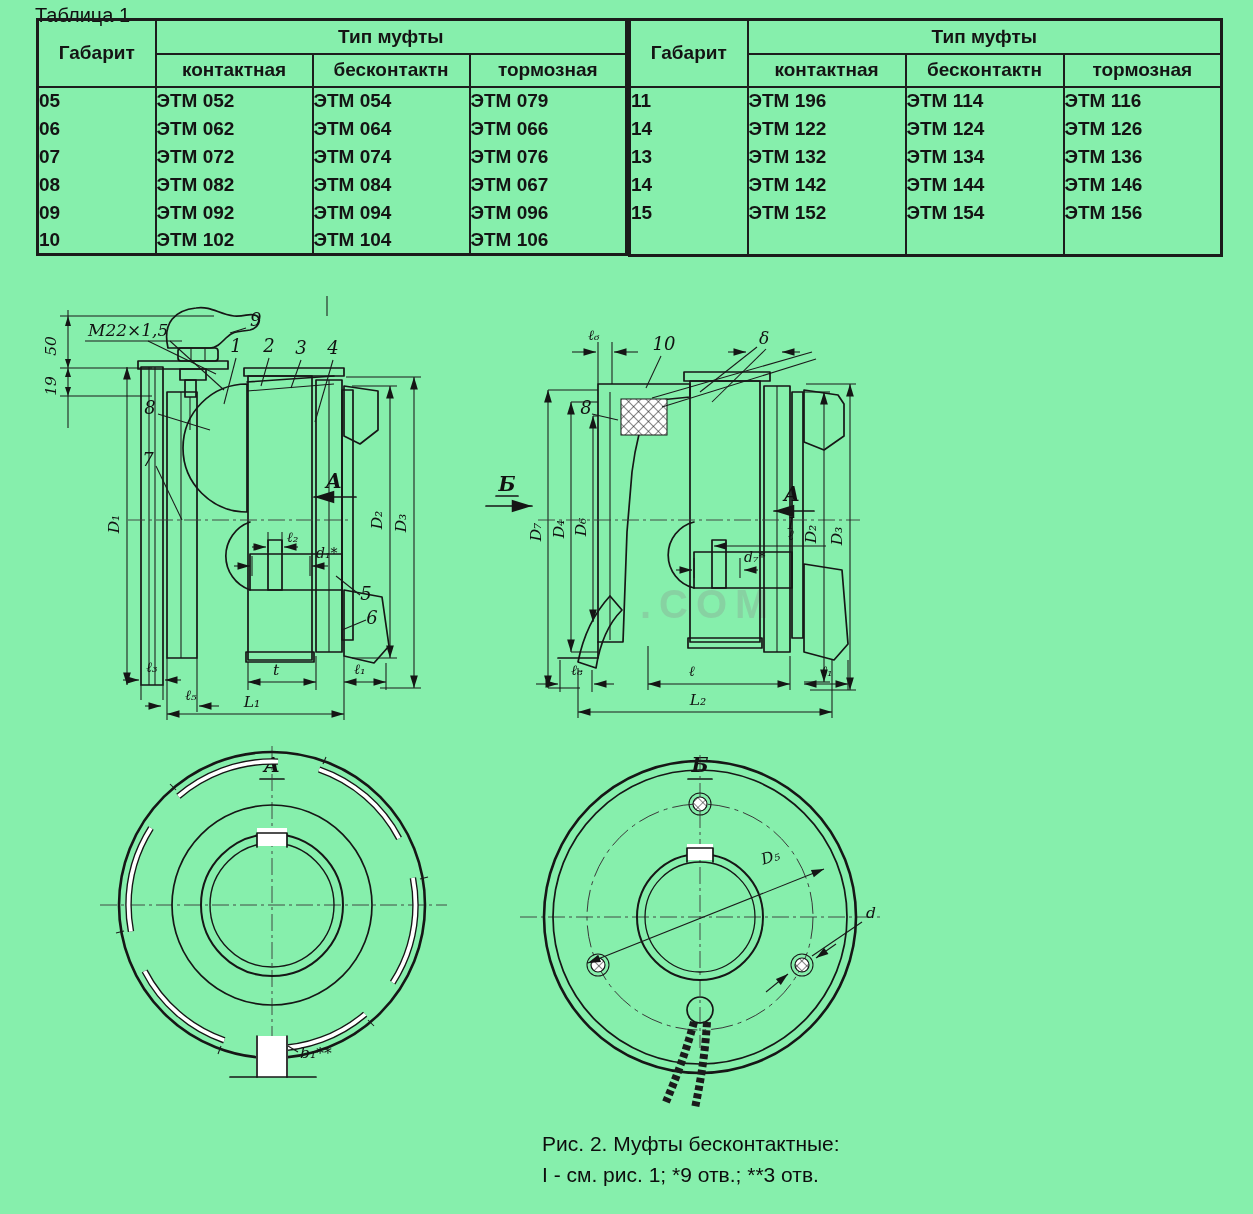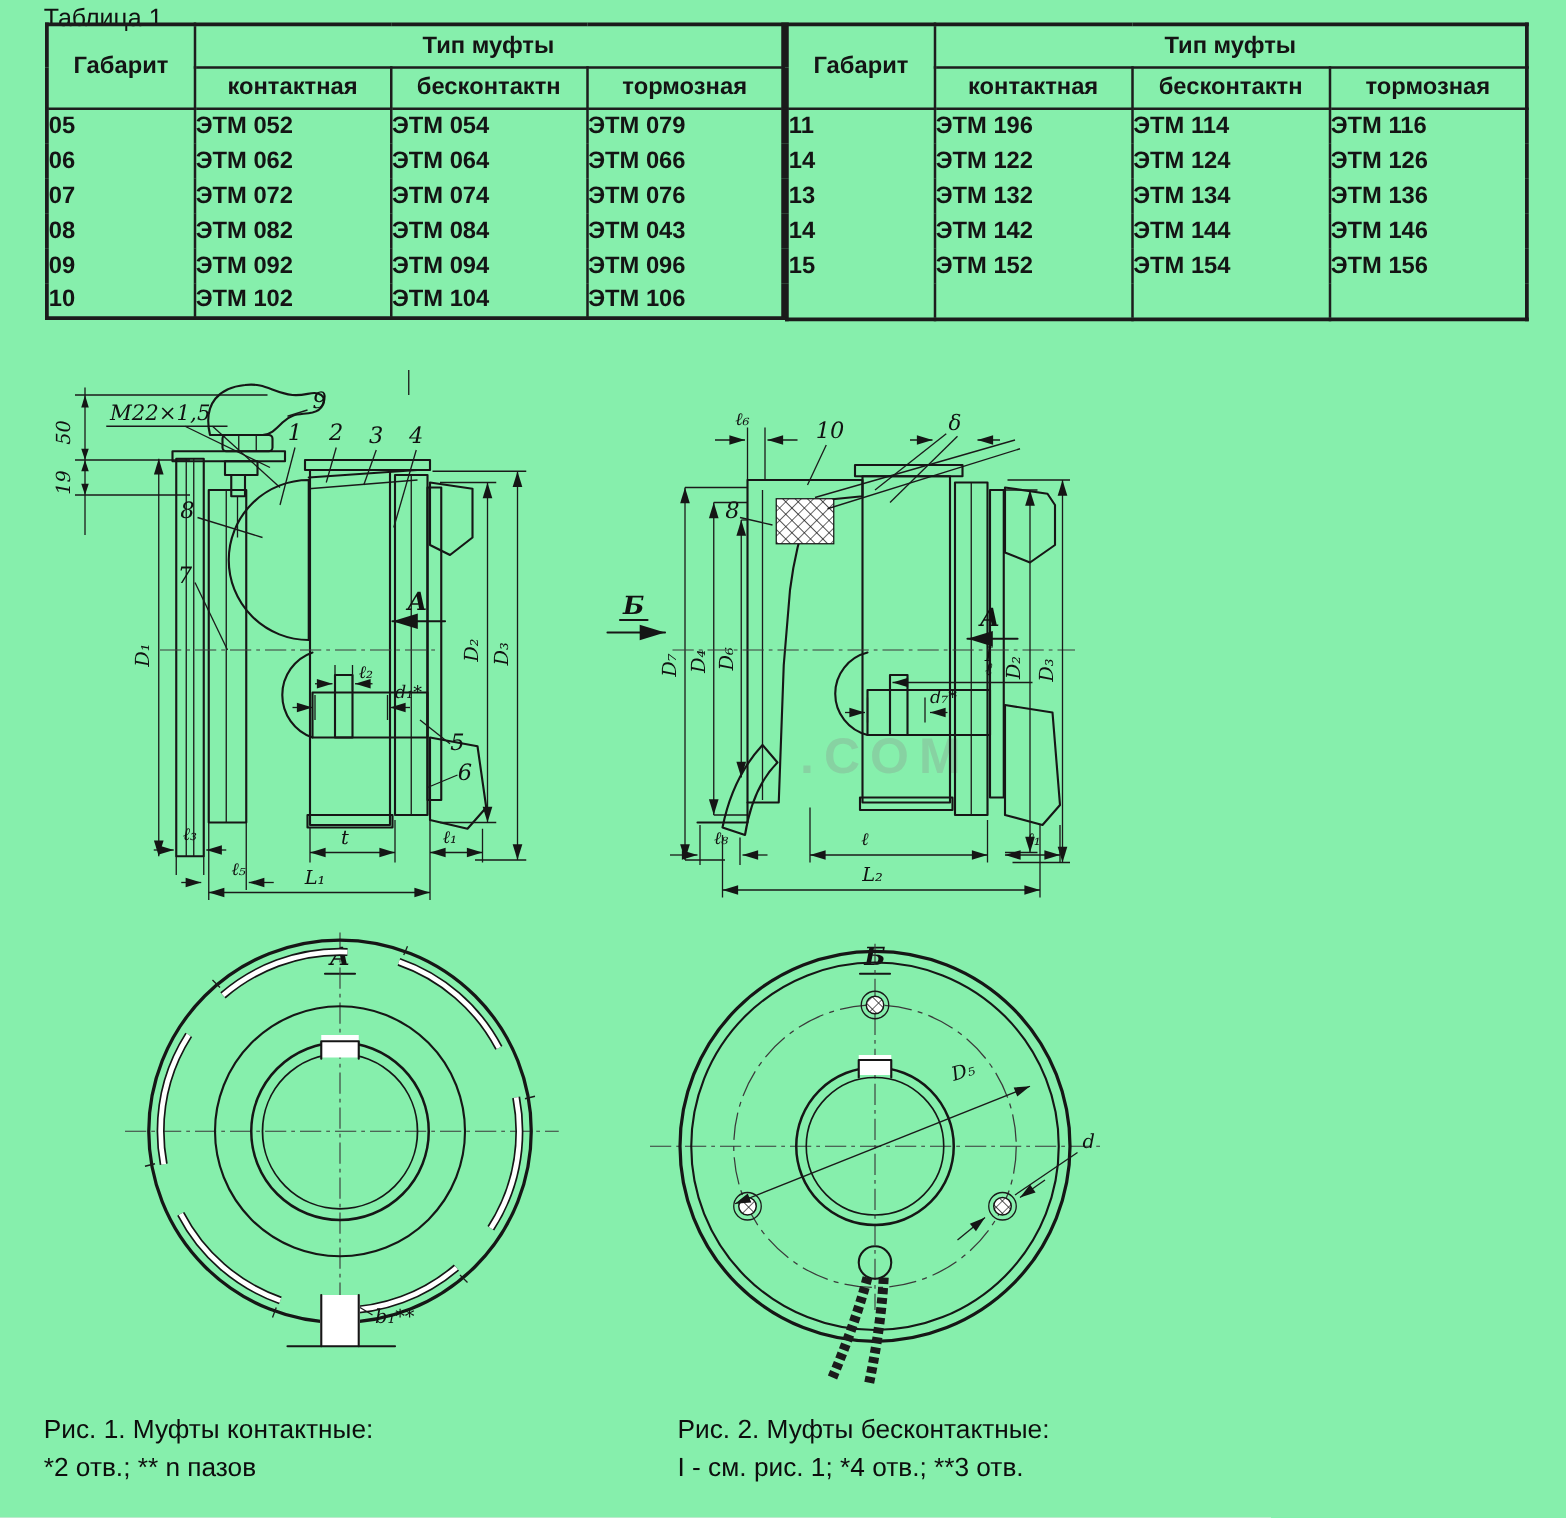--- a/index.html
+++ b/index.html
@@ -69,21 +69,21 @@
       <tr>
           <td>07</td>
           <td>ЭТМ 072</td>
           <td>ЭТМ 074</td>
           <td>ЭТМ 076</td>
         </tr>
       <tr>
           <td>08</td>
           <td>ЭТМ 082</td>
           <td>ЭТМ 084</td>
-          <td>ЭТМ 043</td>
+          <td>ЭТМ 067</td>
         </tr>
       <tr>
           <td>09</td>
           <td>ЭТМ 092</td>
           <td>ЭТМ 094</td>
           <td>ЭТМ 096</td>
         </tr>
       <tr>
           <td>10</td>
           <td>ЭТМ 102</td>
@@ -444,22 +444,18 @@
       <line class="sd" x1="862" y1="922" x2="812" y2="956"></line>
       <line class="sd" x1="836" y1="944" x2="816" y2="958" marker-end="url(#ar)"></line>
       <line class="sd" x1="766" y1="992" x2="788" y2="974" marker-end="url(#ar)"></line>
 
       <circle class="s1" cx="700" cy="1010" r="13" fill="#fff"></circle>
       <path d="M694,1022 C686,1052 676,1078 666,1102" fill="none" stroke="#1b1b1b" stroke-width="8" stroke-dasharray="5 3"></path>
       <path d="M707,1022 C705,1056 700,1084 695,1108" fill="none" stroke="#1b1b1b" stroke-width="8" stroke-dasharray="5 3"></path>
     </g>
   </svg>
 
-  <div class="cap cap1">
-    <div>Рис. 1. Муфты контактные:</div>
-    <div>*2 отв.; ** n пазов</div>
-  </div>
   <div class="cap cap2">
     <div>Рис. 2. Муфты бесконтактные:</div>
-    <div>I - см. рис. 1; *4 отв.; **3 отв.</div>
+    <div>I - см. рис. 1; *9 отв.; **3 отв.</div>
   </div>
 
 </div>
 
 </body></html>

